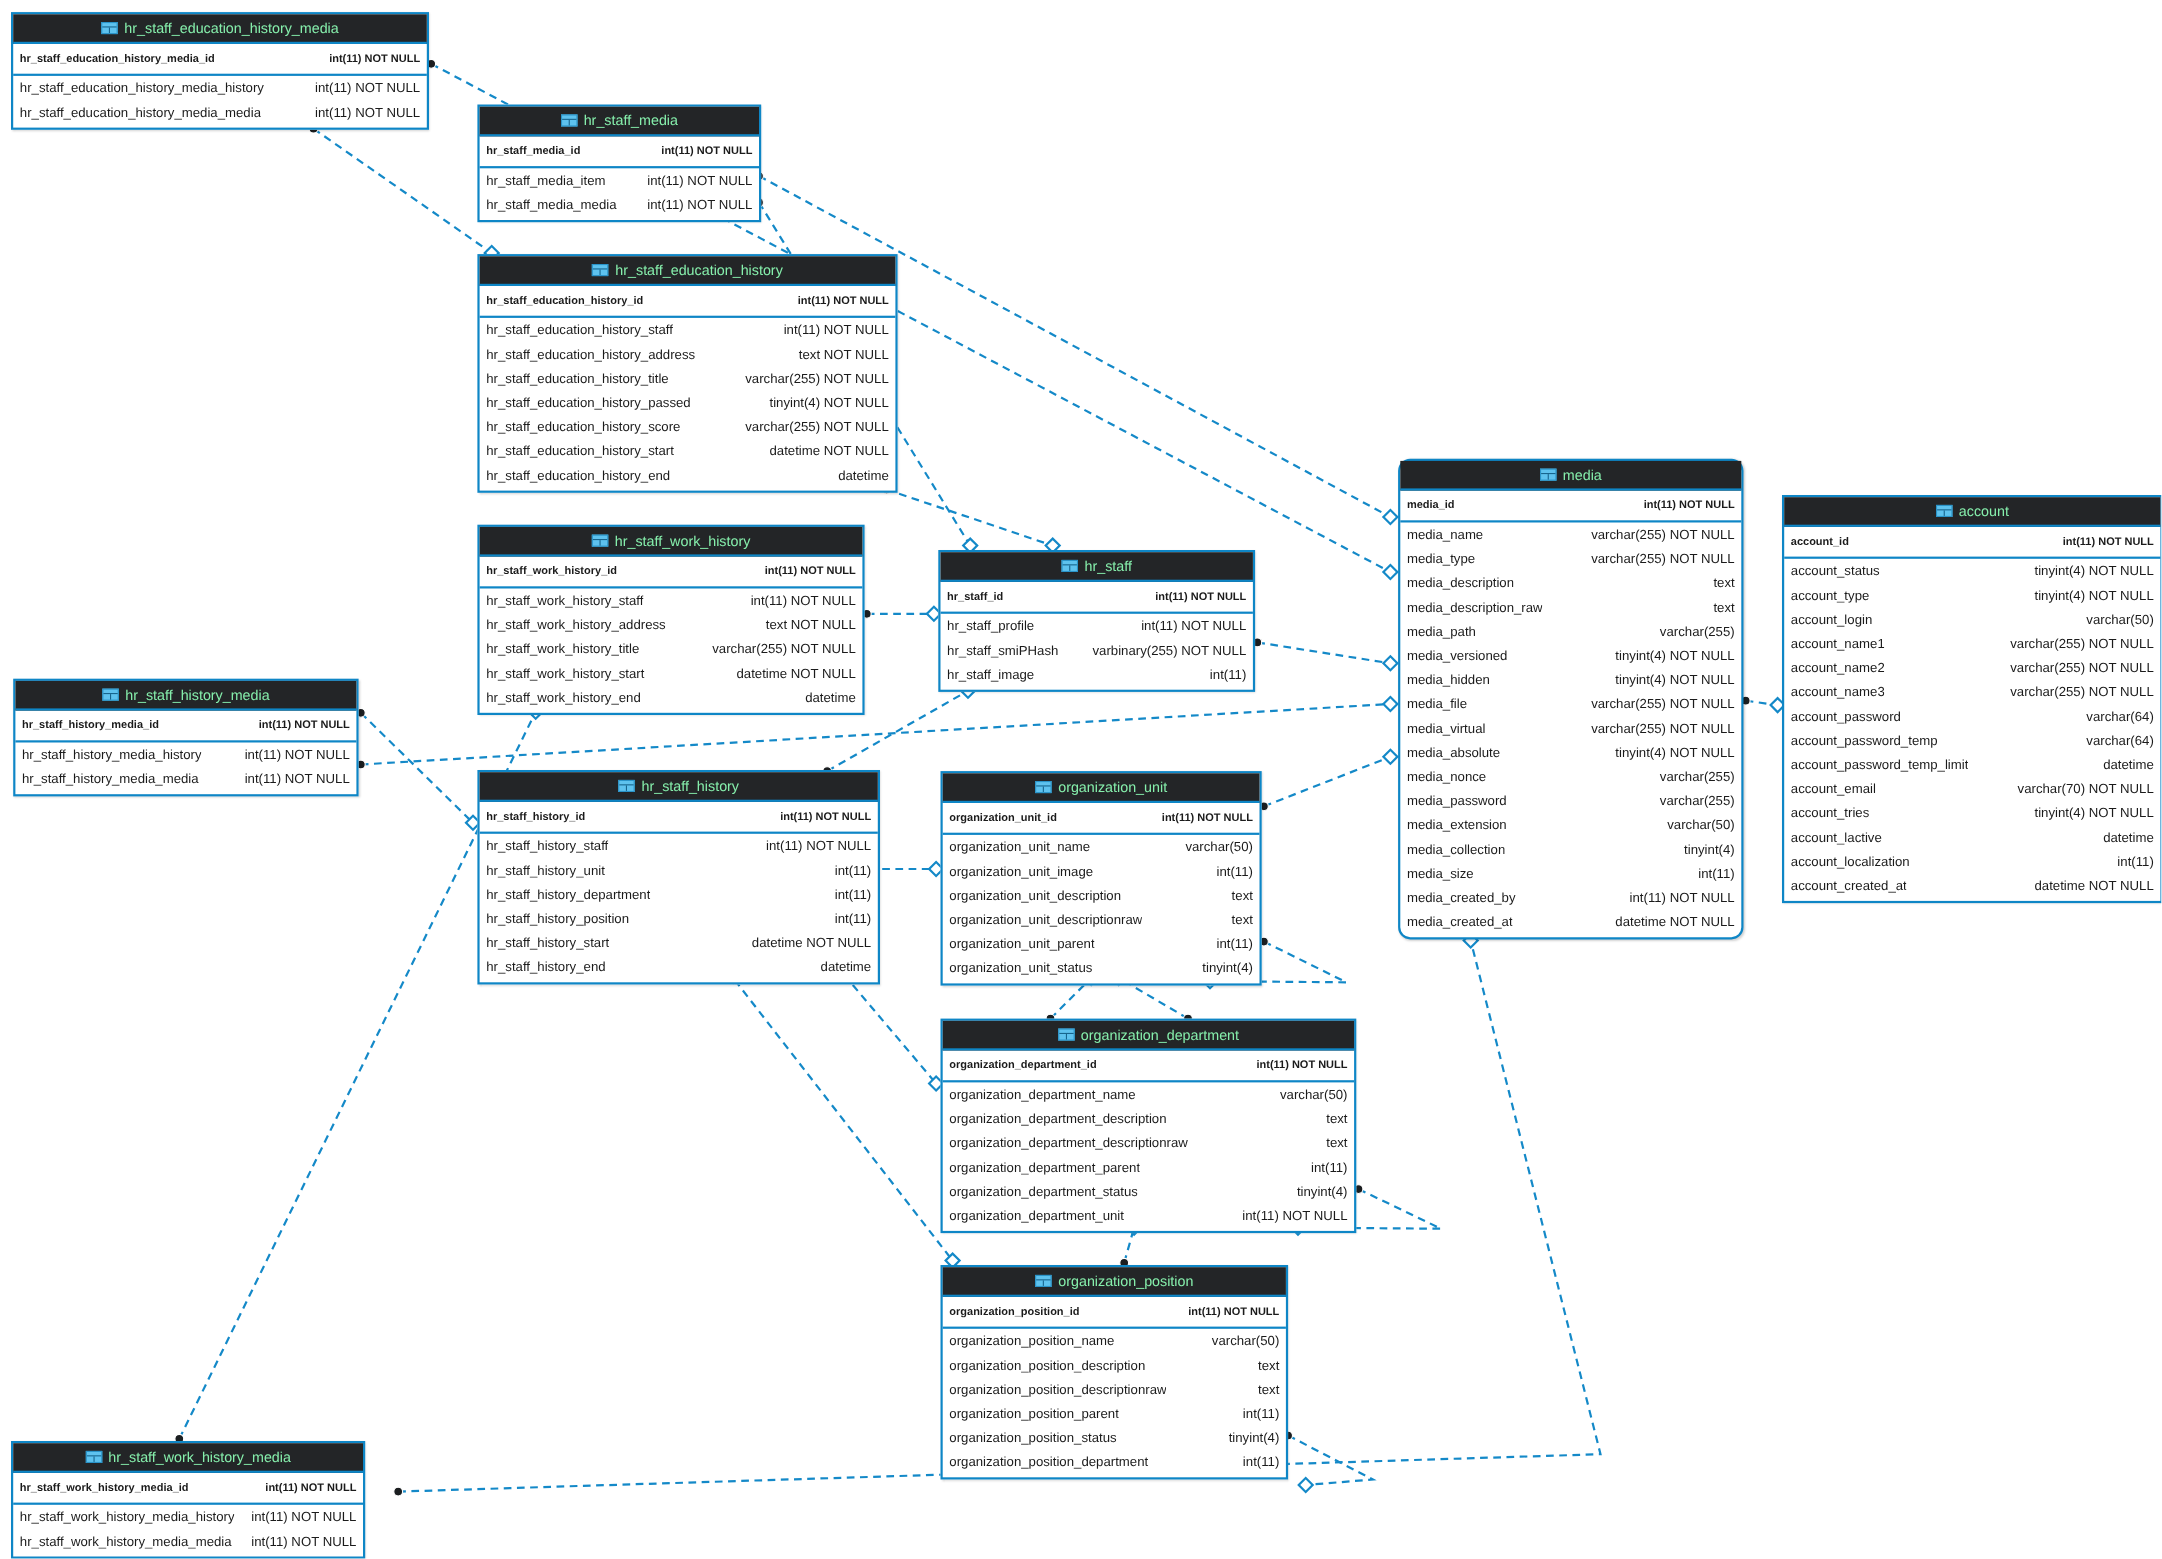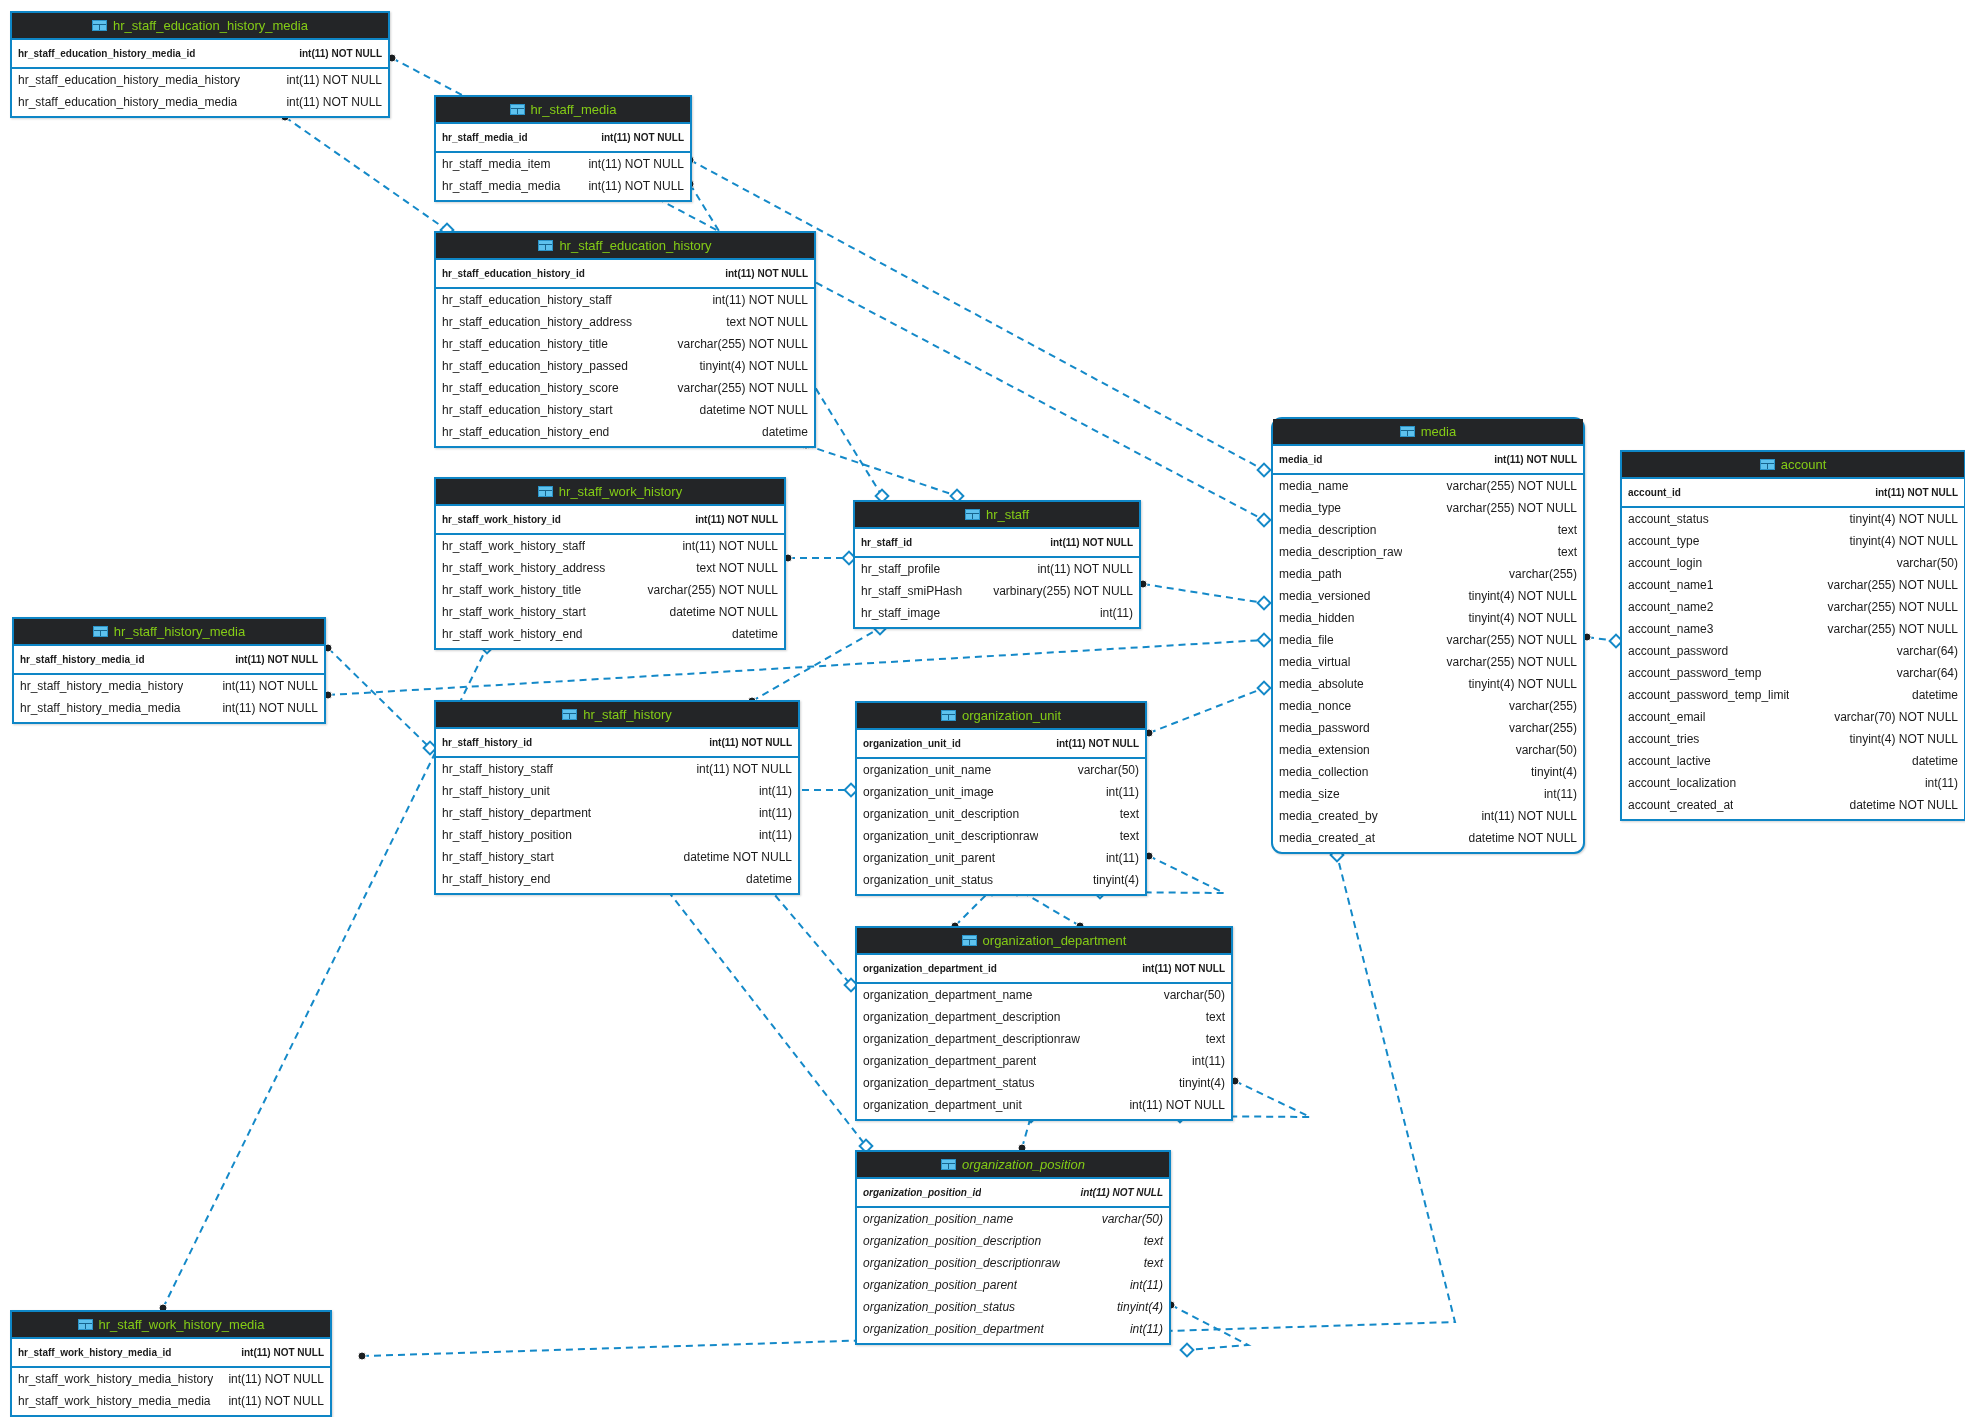--- a/index.html
+++ b/index.html
@@ -11,21 +11,21 @@
   html,body{margin:0;padding:0;background:#ffffff;}
   body{font-family:"Liberation Sans","DejaVu Sans",sans-serif;color:var(--txt);}
   #canvas{position:relative;width:1965px;height:1417px;background:#ffffff;overflow:hidden;}
   #wires{position:absolute;left:0;top:0;z-index:1;}
   .db-table{
     position:absolute;z-index:2;background:#ffffff;
     border:2px solid var(--blue);box-sizing:border-box;
     box-shadow:1px 1px 2px rgba(0,0,0,0.18);
   }
   .db-header{
-    height:25px;background:var(--hdr);color:#84cc16;
+    height:25px;background:var(--hdr);color:#86efac;
     display:flex;align-items:center;justify-content:center;
     font-size:13px;border-bottom:2px solid var(--blue);
     white-space:nowrap;cursor:default;
   }
   .tbl-icon{width:15px;height:11px;background:#5ec2ee;border:1px solid #2a94c9;
     display:inline-block;position:relative;margin-right:6px;flex:0 0 auto;box-sizing:border-box;}
   .tbl-icon::before{content:'';position:absolute;left:0;right:0;top:3px;height:1px;background:#17658e;}
   .tbl-icon::after{content:'';position:absolute;top:4px;bottom:0;left:6px;width:1px;background:#17658e;}
   .db-row{
     display:flex;justify-content:space-between;align-items:center;
@@ -416,21 +416,21 @@
         <div class="db-row f-row">
           <span class="fname">organization_department_status</span>
           <span class="ftype">tinyint(4)</span>
         </div>
         <div class="db-row f-row">
           <span class="fname">organization_department_unit</span>
           <span class="ftype">int(11) NOT NULL</span>
         </div>
       </div>
     </div>
-    <div class="db-table" style="left: 855px; top: 1150px; width: 316px; font-style: italic;">
+    <div class="db-table" style="left: 855px; top: 1150px; width: 316px;">
       <div class="db-header">
         <span class="tbl-icon"></span>
         <span>organization_position</span>
       </div>
       <div class="db-row pk-row">
         <span class="fname">organization_position_id</span>
         <span class="ftype">int(11) NOT NULL</span>
       </div>
       <div class="db-body">
         <div class="db-row f-row">

